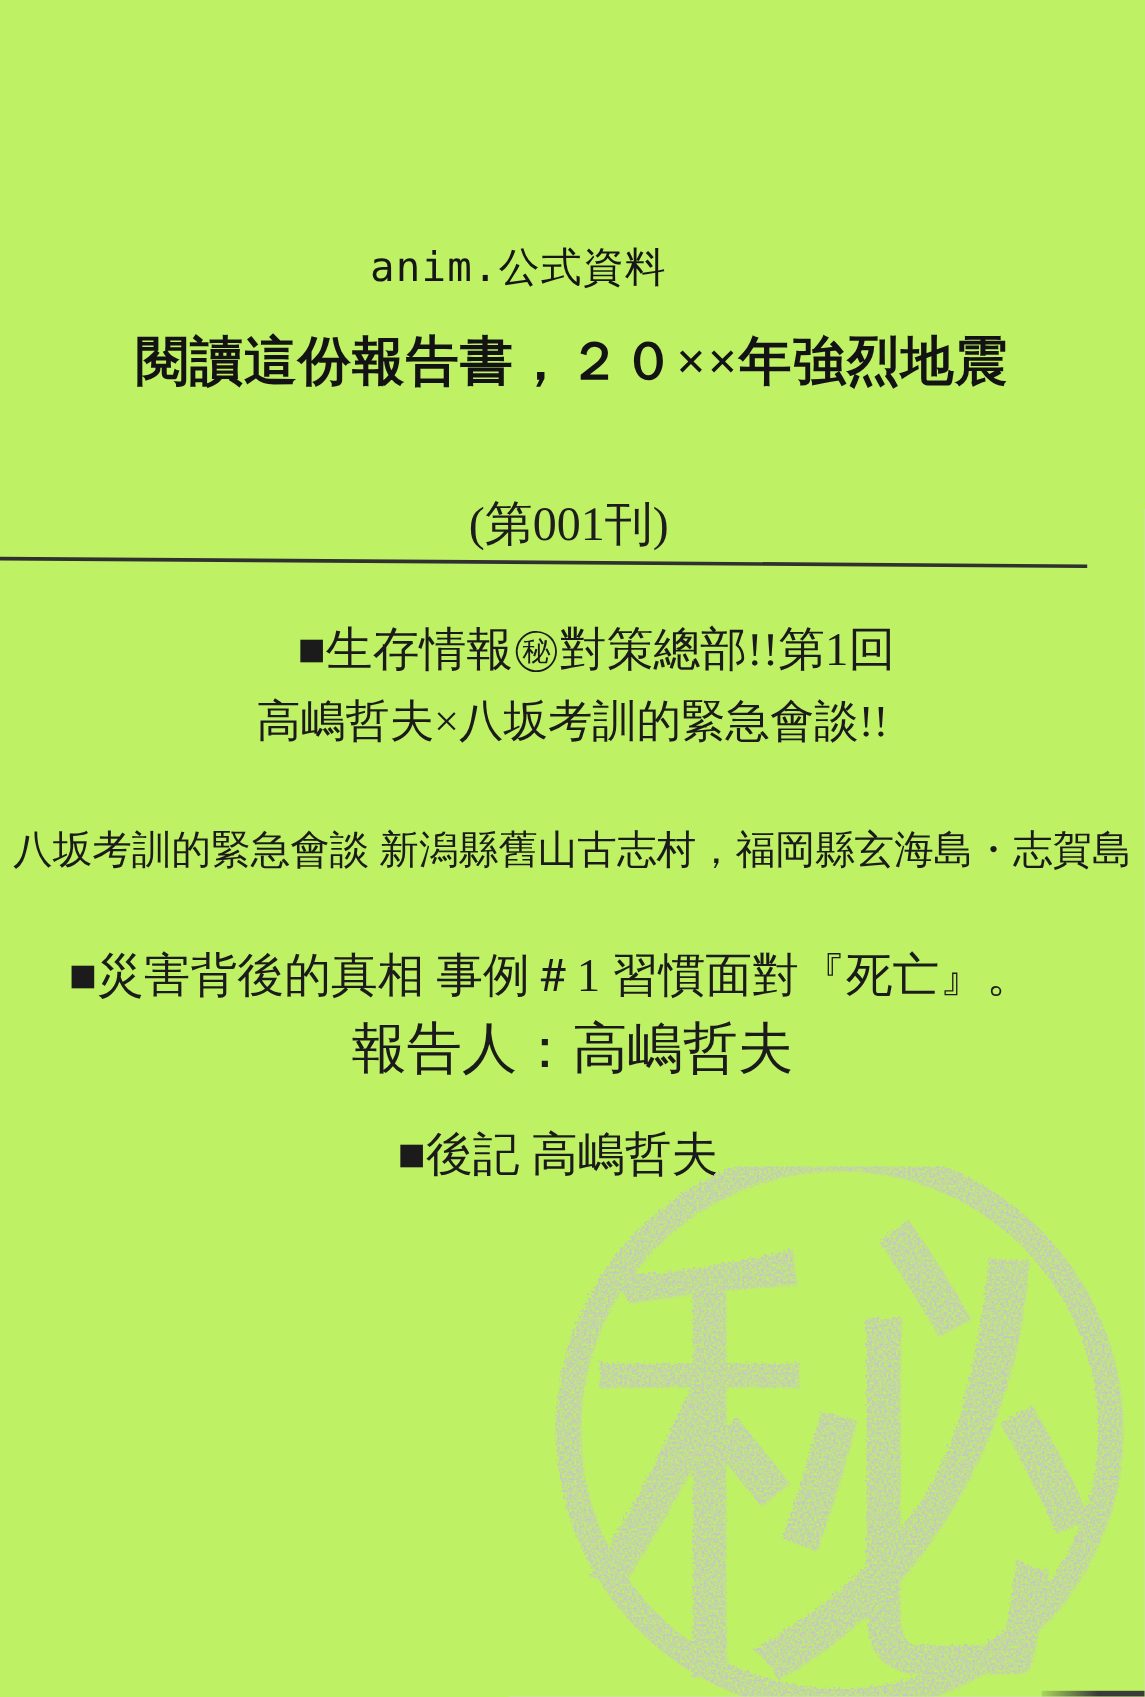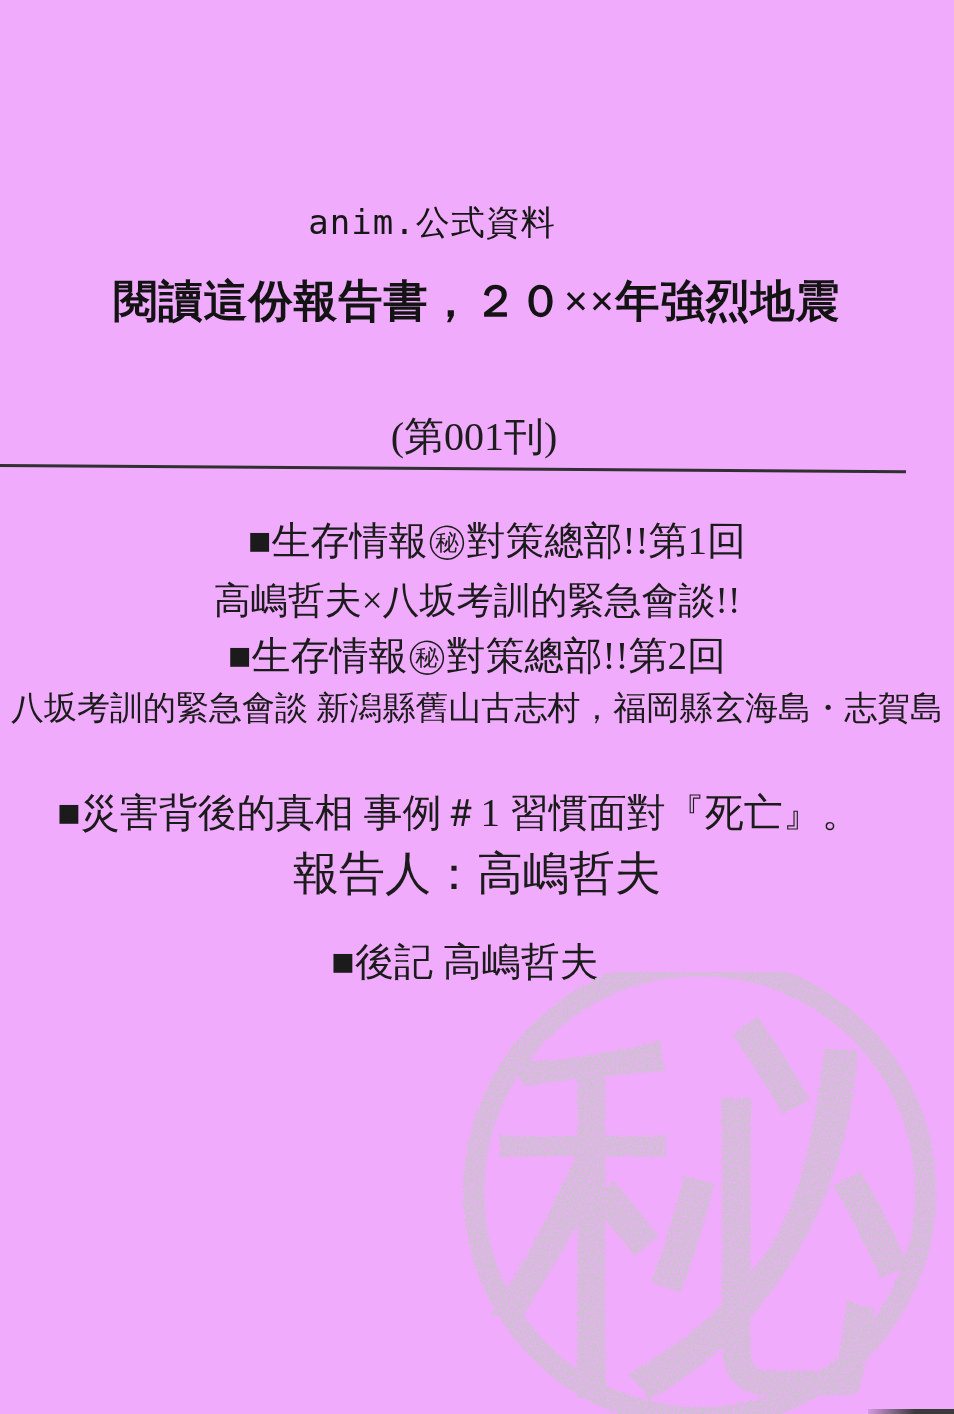--- a/index.html
+++ b/index.html
@@ -5,21 +5,21 @@
   html, body {
     margin: 0;
     padding: 0;
     background: #d9d9d9;
   }
   .page {
     position: relative;
     width: 954px;
     height: 1414px;
     margin: 0 auto;
-    background: #f0abfc;
+    background: #bef264;
     overflow: hidden;
     color: #1b1b1b;
   }
   .line {
     position: absolute;
     left: 0;
     width: 100%;
     text-align: center;
     white-space: nowrap;
   }
@@ -93,21 +93,20 @@
 
   <div class="line title-line title-1">閱讀這份報告書，２０××年強烈地震</div>
 
   <div class="line serif issue">(第001刊)</div>
 
   <div class="rule"></div>
 
   <div class="line serif item-title i1-title">■生存情報㊙對策總部!!第1回</div>
   <div class="line serif item-sub i1-sub">高嶋哲夫×八坂考訓的緊急會談!!</div>
 
-  <div class="line serif item-title i2-title">■生存情報㊙對策總部!!第2回</div>
   <div class="line serif item-sub i2-sub">八坂考訓的緊急會談 新潟縣舊山古志村，福岡縣玄海島・志賀島</div>
 
   <div class="line serif item-title i3-title">■災害背後的真相 事例＃1 習慣面對『死亡』。</div>
   <div class="line serif item-sub i3-sub">報告人：高嶋哲夫</div>
 
   <div class="line serif item-title afterword">■後記 高嶋哲夫</div>
 
   <svg class="stamp-svg" viewBox="0 0 500 442" xmlns="http://www.w3.org/2000/svg" aria-hidden="true">
     <defs>
       <filter id="speckle" x="-10%" y="-10%" width="120%" height="120%">

